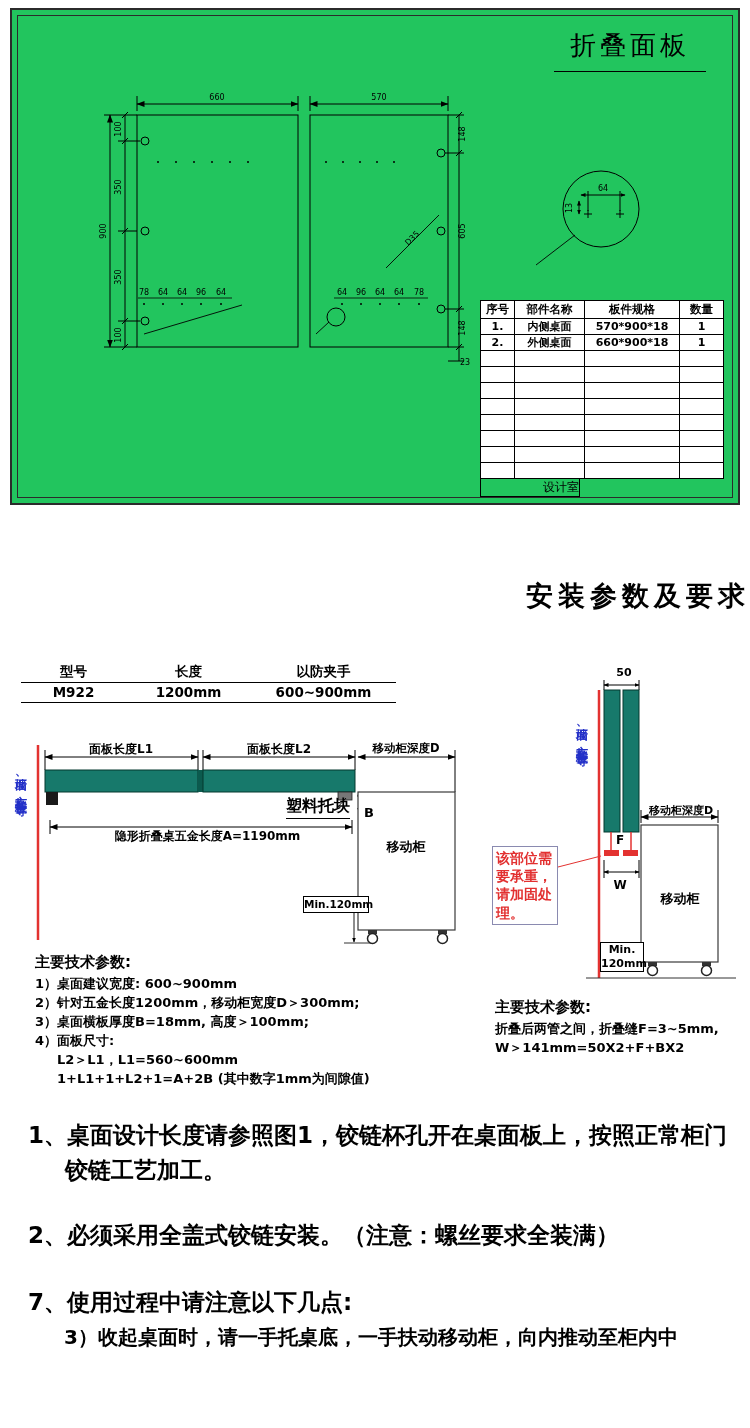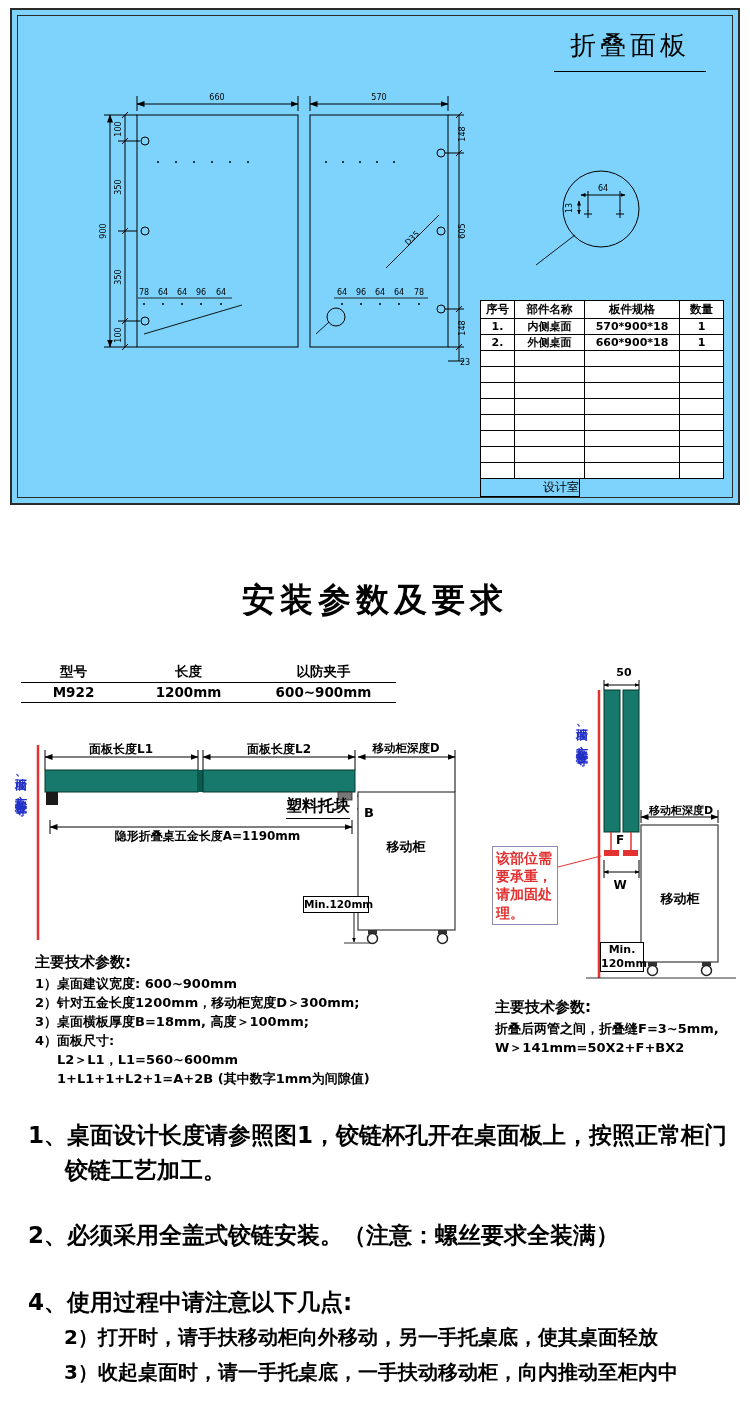--- a/index.html
+++ b/index.html
@@ -2,39 +2,39 @@
 <html><head>
 <meta charset="utf-8">
 <style>
   *{margin:0;padding:0;box-sizing:border-box}
   html,body{background:#fff}
   body{width:750px;height:1428px;position:relative;overflow:hidden;
        font-family:"DejaVu Sans","Liberation Sans",sans-serif;color:#000}
 
   
   .sheet{position:absolute;left:10px;top:8px;width:730px;height:497px;
-         border:2px solid #2b2b2b;padding:5px;background:#7dd3fc}
+         border:2px solid #2b2b2b;padding:5px;background:#22c55e}
   .sheet-inner{position:relative;width:100%;height:100%;border:1px solid #2b2b2b}
   .sheet-title{position:absolute;top:12px;right:26px;font-size:26px;letter-spacing:4px;
                padding:0 16px 8px;border-bottom:1px solid #000;font-weight:500;white-space:nowrap}
   .draw-svg{position:absolute;left:0;top:0}
   .draw-svg text{fill:#000;stroke:none;text-anchor:middle;font-size:8px;
                  font-family:"DejaVu Sans",sans-serif}
   .parts{position:absolute;left:462px;top:284px;border-collapse:collapse;table-layout:fixed;background:#fff}
   .parts th,.parts td{border:1px solid #000;font-size:11px;text-align:center;padding:0;
                       height:16px;overflow:hidden;white-space:nowrap}
   .parts th{height:18px;font-weight:bold;font-size:11.5px}
   .parts td{font-weight:600}
   .design-room{position:absolute;left:462px;top:462px;width:100px;height:19px;
                border:1px solid #000;border-top:none;font-size:12px;text-align:right;line-height:18px}
 
   
   .section2{position:absolute;left:0;top:560px;width:750px;height:535px}
-  .main-title{position:absolute;left:0;top:18px;width:100%;text-align:center;
-              font-size:33px;font-weight:600;letter-spacing:5px}
+  .main-title{position:absolute;left:0;top:18px;width:100%;text-align:right;
+              font-size:27px;font-weight:600;letter-spacing:5px}
   .spec-table{position:absolute;left:21px;top:102px;width:375px;border-collapse:collapse}
   .spec-table td{border-bottom:1.5px solid #000;font-size:13.5px;font-weight:bold;
                  text-align:center;height:20px;padding:0}
   .mid-svg{position:absolute;left:0;top:100px}
   .lbl{position:absolute;font-weight:bold;color:#000;white-space:nowrap}
   .ctr{text-align:center}
   .vert{writing-mode:vertical-rl;letter-spacing:2px;color:#2330c8;font-size:12px;
         font-weight:bold;white-space:normal}
   .boxed{border:1px solid #000;background:#fff;white-space:nowrap}
   .note-box{position:absolute;border:1px solid #8a8ab0;color:#e23030;font-size:14px;
@@ -395,16 +395,15 @@
   <div class="params" style="left:495px;top:438px;width:250px">
     <div class="p-title">主要技术参数:</div>
     <div>折叠后两管之间，折叠缝F=3~5mm,</div>
     <div>W＞141mm=50X2+F+BX2</div>
   </div>
 </div>
 
 <div class="instructions">
   <div class="inst-main">1、桌面设计长度请参照图1，铰链杯孔开在桌面板上，按照正常柜门铰链工艺加工。</div>
   <div class="inst-main mt30">2、必须采用全盖式铰链安装。（注意：螺丝要求全装满）</div>
-  <div class="inst-main mt32">4、使用过程中请注意以下几点:</div>
-  <div class="inst-sub">2）打开时，请手扶移动柜向外移动，另一手托桌底，使其桌面轻放</div>
+  <div class="inst-main mt32">7、使用过程中请注意以下几点:</div>
   <div class="inst-sub">3）收起桌面时，请一手托桌底，一手扶动移动柜，向内推动至柜内中</div>
 </div>
 
 </body></html>

